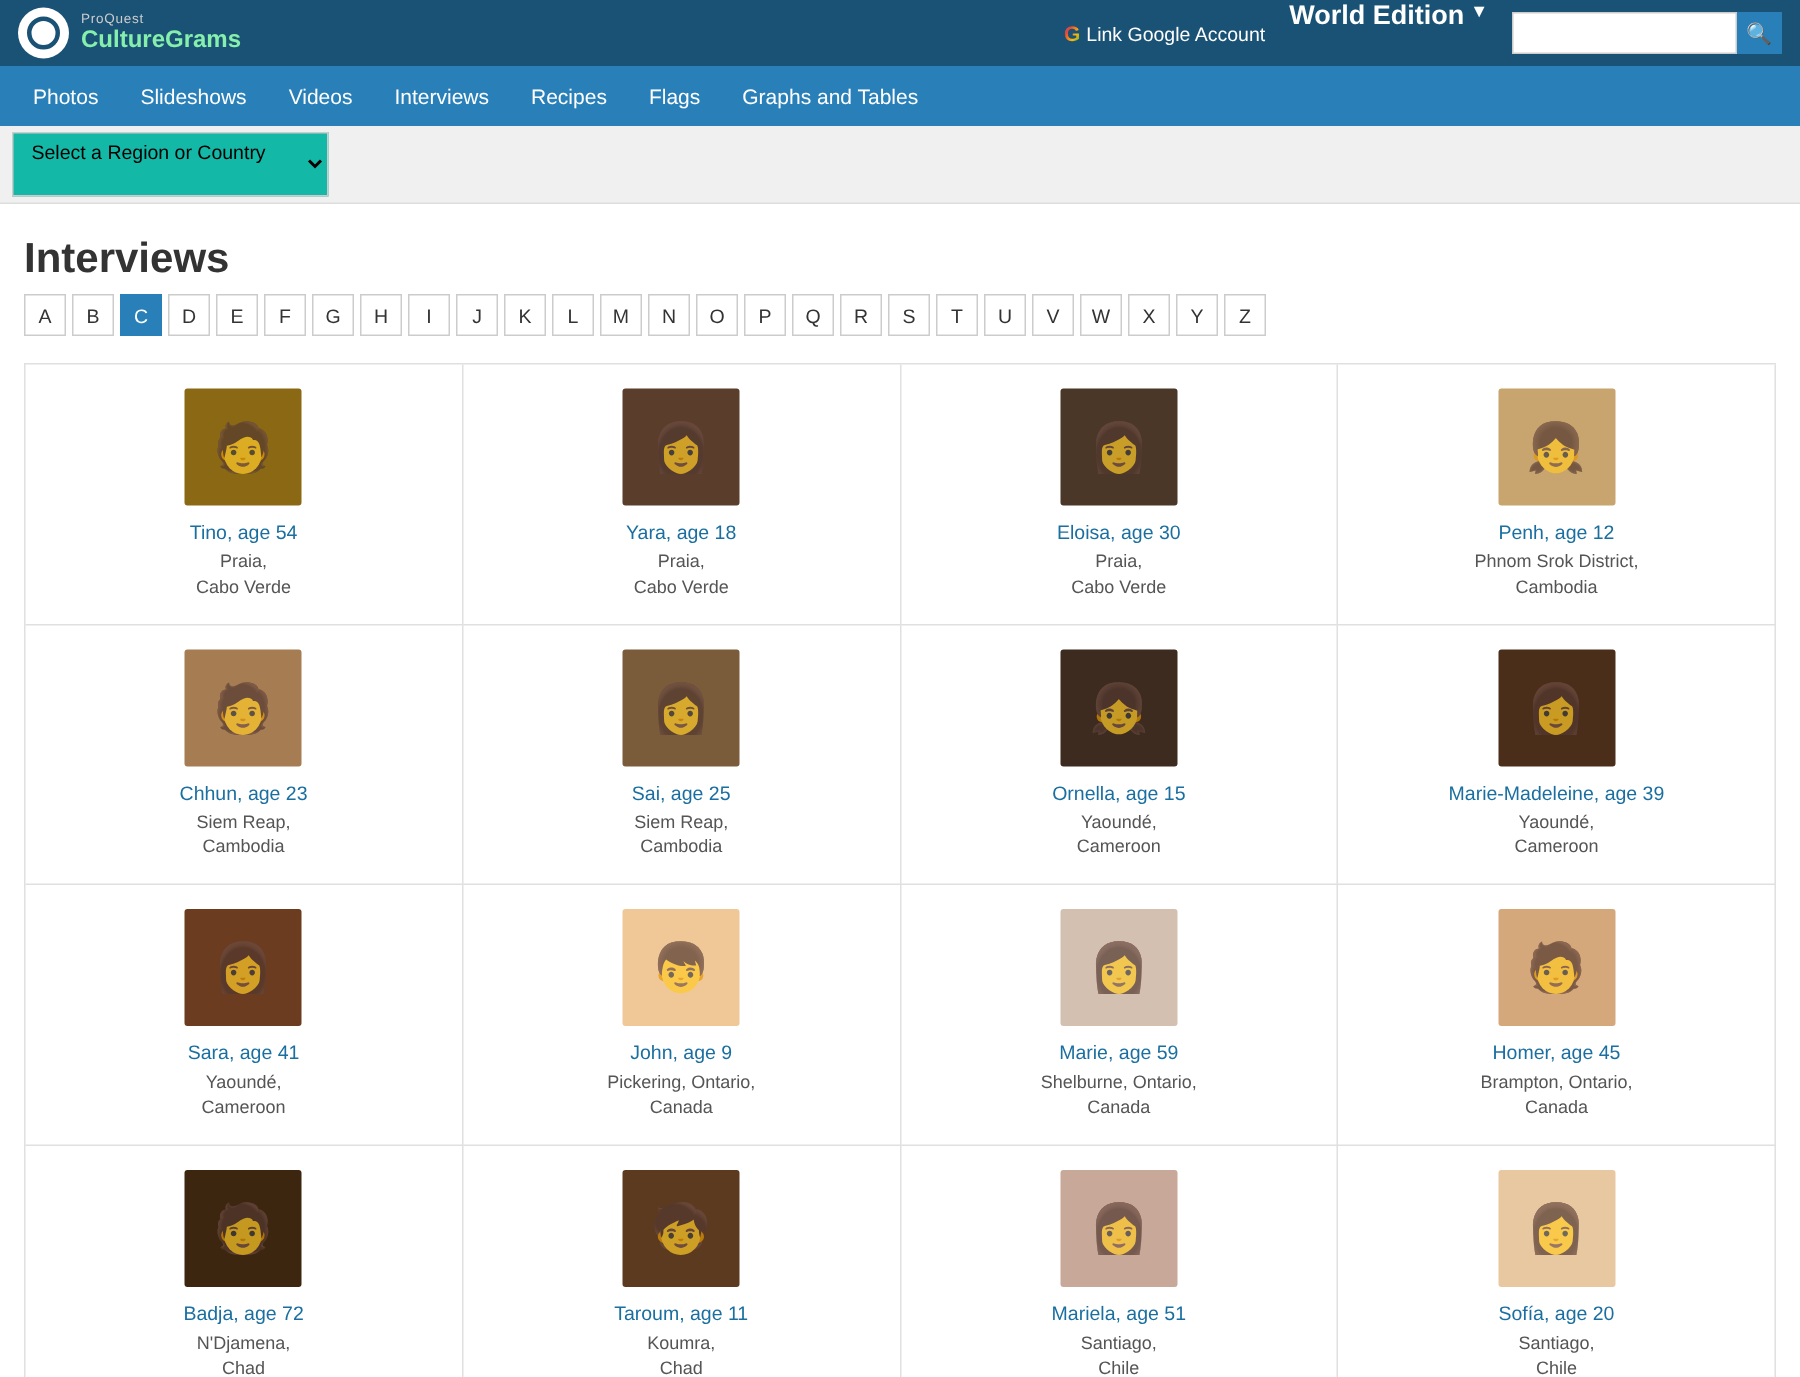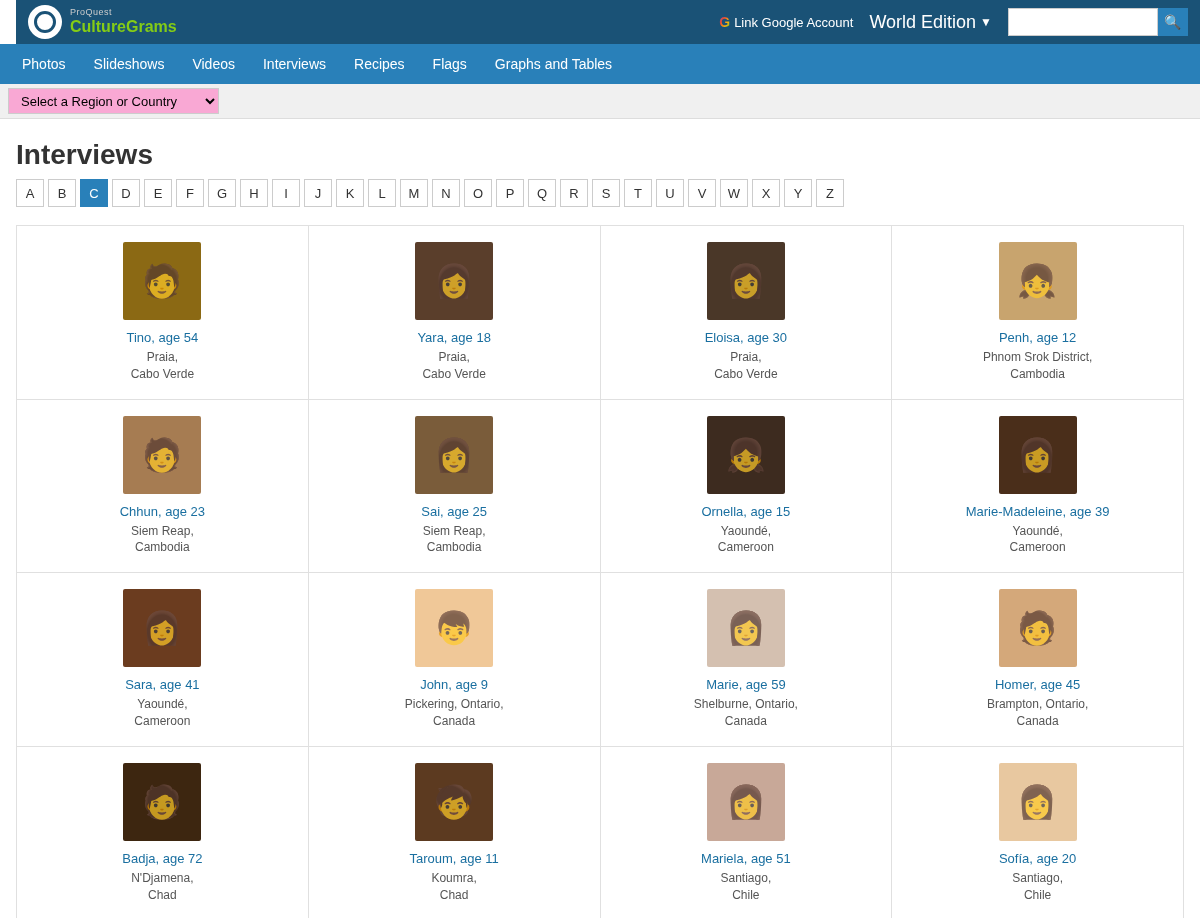--- a/index.html
+++ b/index.html
@@ -2,25 +2,23 @@
 <html><head>
   <meta charset="utf-8">
   <style>
     * { box-sizing: border-box; margin: 0; padding: 0; }
     body { font-family: Arial, sans-serif; font-size: 13px; background: #fff; }
 
     
     .header {
       background: #1a5276;
       display: flex;
-      align-items: center;
-      padding: 17px 12px;
+      padding: 0 12px;
       height: 44px;
       color: #fff;
-      margin-left: 16px;
     }
     .logo-area {
       display: flex;
       align-items: center;
       gap: 8px;
       flex-shrink: 0;
     }
     .logo-circle {
       width: 34px;
       height: 34px;
@@ -43,42 +41,42 @@
       line-height: 1.1;
     }
     .logo-text .proquest {
       font-size: 9px;
       color: #ccc;
       letter-spacing: 0.5px;
     }
     .logo-text .culturegrams {
       font-size: 16px;
       font-weight: bold;
-      color: #84cc16;
+      color: #86efac;
     }
     .header-spacer { flex: 1; }
     .google-link {
       display: flex;
       align-items: center;
       gap: 4px;
       color: #fff;
       font-size: 13px;
       margin-right: 16px;
       cursor: pointer;
     }
     .google-g {
       font-weight: bold;
       font-size: 14px;
       background: linear-gradient(to bottom right, #4285f4, #ea4335, #fbbc05, #34a853);
       -webkit-background-clip: text;
       -webkit-text-fill-color: transparent;
     }
     .world-edition {
       font-size: 18px;
-      font-weight: normal;
+      font-weight: bold;
       color: #fff;
       margin-right: 4px;
       white-space: nowrap;
     }
     .world-edition-caret {
       font-size: 12px;
       color: #fff;
       margin-right: 16px;
       cursor: pointer;
     }
@@ -127,22 +125,22 @@
     }
 
     
     .region-bar {
       background: #f0f0f0;
       border-bottom: 1px solid #ddd;
       padding: 4px 8px;
     }
     .region-select {
       border: 1px solid #ccc;
-      background: #f9a8d4;
-      padding: 4px 24px 3px 8px;
+      background: #14b8a6;
+      padding: 4px 24px 20px 8px;
       font-size: 13px;
       appearance: auto;
       cursor: pointer;
       min-width: 190px;
     }
 
     
     .main {
       padding: 20px 16px;
     }

